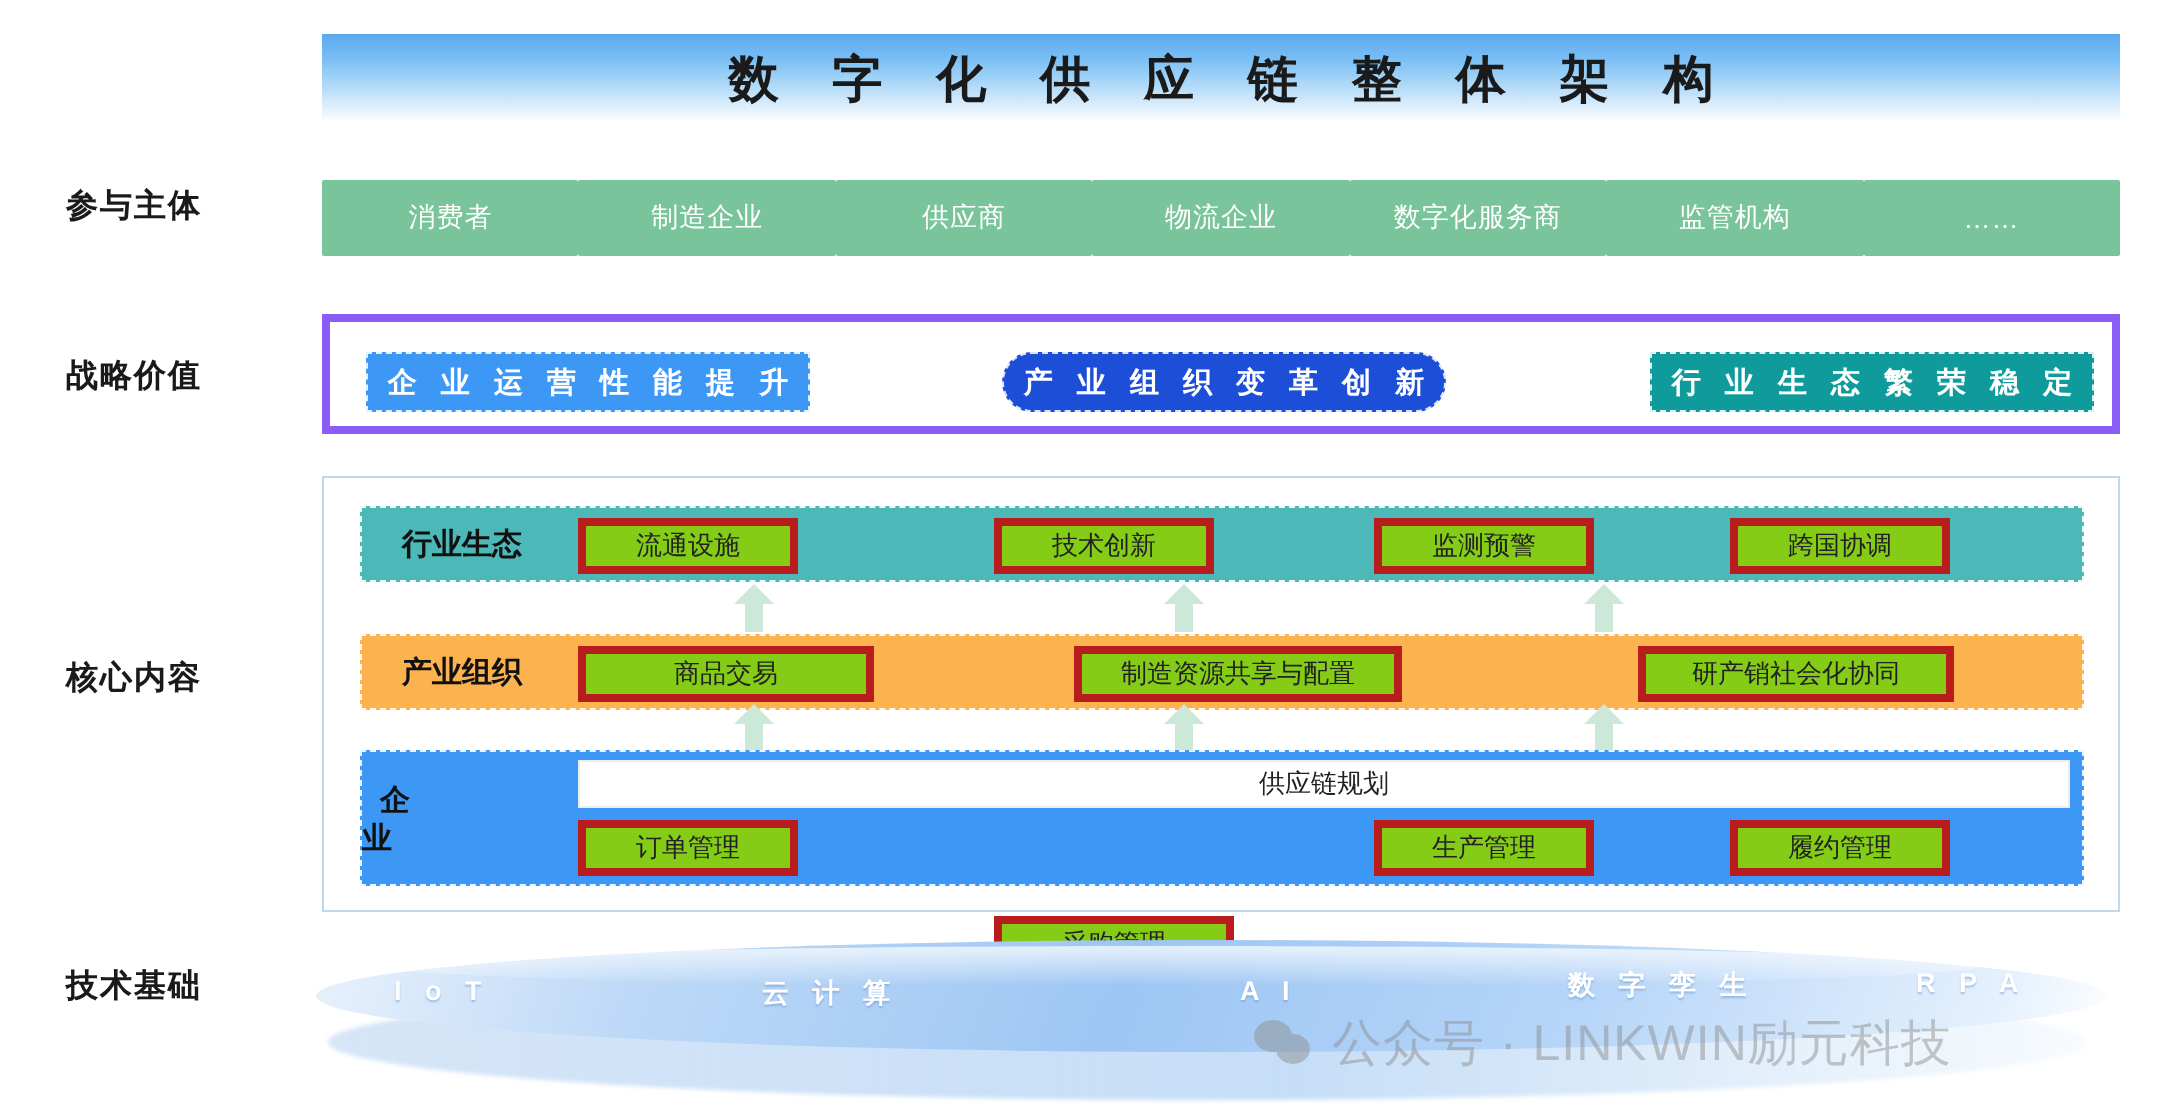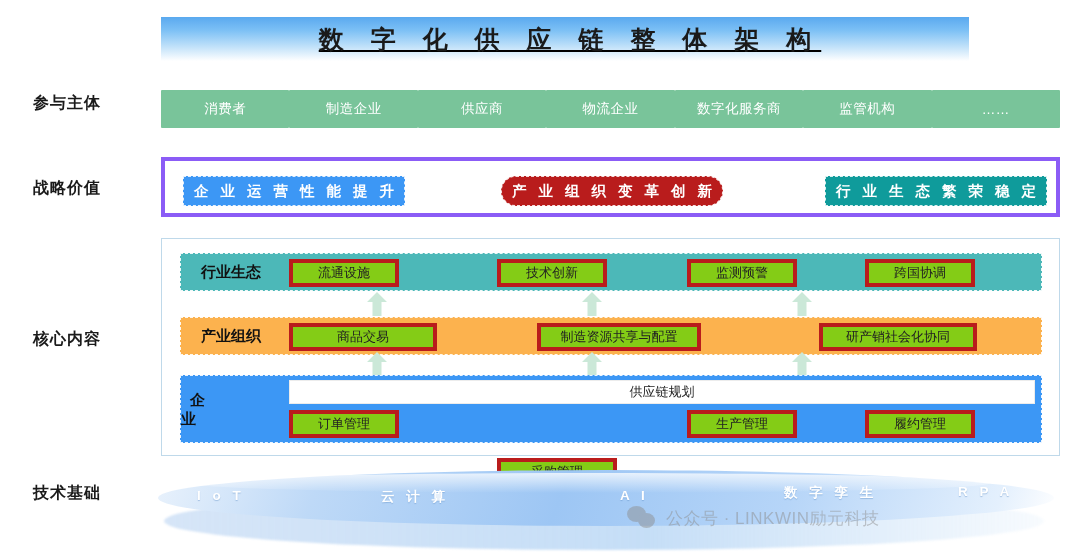--- a/index.html
+++ b/index.html
@@ -17,23 +17,23 @@
     font-size: 16px;
     font-weight: bold;
     color: #1a1a1a;
     letter-spacing: 1px;
     white-space: nowrap;
   }
 
   
   #title-bar {
     position: absolute;
-    left: 161px; top: 17px; width: 808px; height: 44px;
+    left: 161px; top: 17px; width: 899px; height: 44px;
     background: linear-gradient(to bottom, #5aa9ef 0%, #7cc0f5 30%, #bcdff9 65%, #ffffff 100%);
-    display: flex; align-items: center; justify-content: center; text-decoration: underline;
+    display: flex; align-items: center; justify-content: center;
   }
   #title-text {
     font-size: 25px; font-weight: bold; color: #1a1a1a;
     letter-spacing: 10px; text-indent: 10px;
   }
 
   
   #participants-row {
     position: absolute; left: 161px; top: 90px; width: 899px; height: 38px;
     display: flex; gap: 0;
@@ -54,21 +54,21 @@
     display: flex; align-items: center;
   }
   .strategy-pill {
     position: absolute; height: 30px;
     display: flex; align-items: center; justify-content: center;
     color: #ffffff; font-size: 14.5px; font-weight: bold; letter-spacing: 4px;
     text-indent: 4px;
     border: 1px dashed rgba(255,255,255,.85);
   }
   #pill-0 { left: 18px;  top: 15px; width: 222px; background: #3c97f5; }
-  #pill-1 { left: 336px; top: 15px; width: 222px; background: #b91c1c; border-radius: 15px; }
+  #pill-1 { left: 336px; top: 15px; width: 222px; background: #1d4ed8; border-radius: 15px; }
   #pill-2 { left: 660px; top: 15px; width: 222px; background: #0f9b9b; }
 
   
   #core-panel {
     position: absolute; left: 161px; top: 238px; width: 899px; height: 218px;
     border: 1px solid #bfd9ea; background: #ffffff;
   }
   .layer {
     position: absolute; left: 18px; width: 862px; height: 38px;
     border: 1px dashed rgba(255,255,255,.9);
@@ -132,21 +132,21 @@
     white-space: nowrap;
   }
 
   
   #watermark {
     position: absolute; left: 627px; top: 505px;
     display: flex; align-items: center; gap: 9px;
     opacity: .48; pointer-events: none;
   }
   #wm-text {
-    font-size: 17px; color: #8d8d8d; letter-spacing: .5px; white-space: nowrap;
+    font-size: 25px; color: #8d8d8d; letter-spacing: .5px; white-space: nowrap;
   }
   #wm-logo { position: relative; width: 30px; height: 26px; }
   #wm-logo .b1, #wm-logo .b2 { position: absolute; background: #8d8d8d; border-radius: 50%; }
   #wm-logo .b1 { left: 0; top: 1px; width: 19px; height: 16px; }
   #wm-logo .b2 { left: 11px; top: 8px; width: 17px; height: 15px; }
 </style>
 </head>
 <body>
 
 <div id="canvas">

